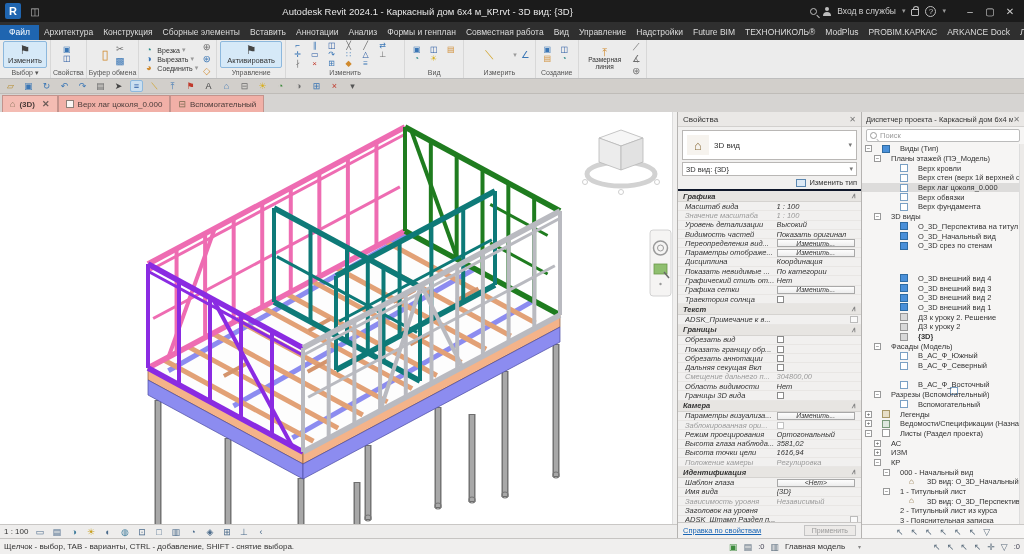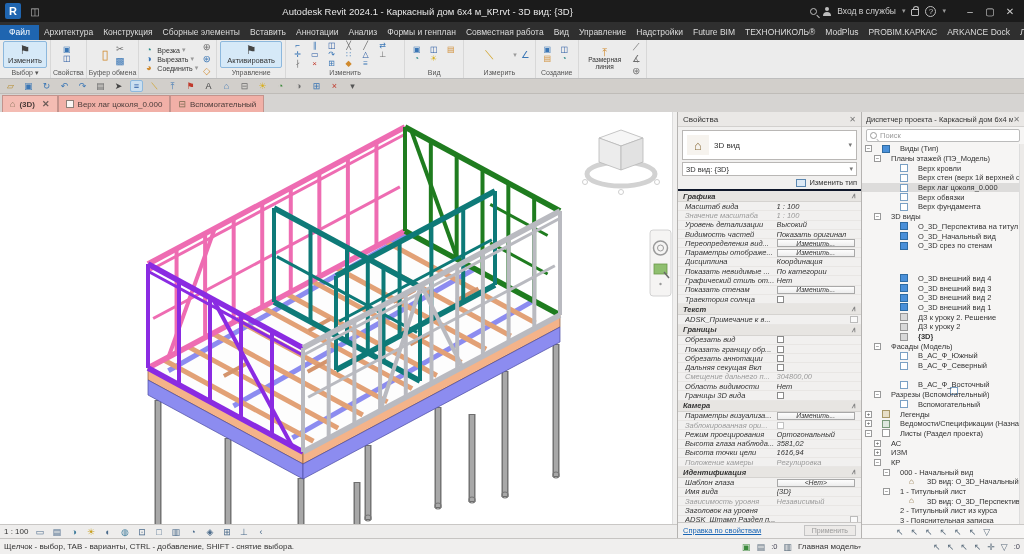--- a/index.html
+++ b/index.html
@@ -116,21 +116,21 @@
   .ti.isheet{background:#fff;border-color:#9a9a9a;}
   .ti.ihome{border:none;background:none;color:#8a6d3b;font-size:8px;line-height:8px;width:9px;}
   .bscroll{position:absolute;right:0;top:0;width:5px;height:100%;background:#eceae8;border-left:1px solid #ddd;}
   .bfoot{height:14px;border-top:1px solid #c9c7c5;display:flex;align-items:center;justify-content:center;gap:7px;color:#5a6c7c;font-size:9px;}
 
   
   .statusbar{height:16px;background:#f0efee;border-top:1px solid #c6c4c2;display:flex;align-items:center;padding:0 4px;font-size:8px;color:#333;flex:0 0 16px;}
   .sb-right{margin-left:auto;display:flex;align-items:center;gap:6px;color:#5a6c7c;}
   .sb-ic{font-size:9px;}
   .sb-count{font-size:7.5px;color:#445;}
-  .sb-mm{color:#333;font-size:8px;display:flex;align-items:center;gap:0;}
+  .sb-mm{color:#333;font-size:8px;display:flex;align-items:center;gap:13px;}
 </style>
 </head>
 <body>
 
 <div id="app">
 
   <div class="titlebar">
     <div class="appbtn">R</div>
     <div class="tb-ico">◫</div>
     <div class="tb-title">Autodesk Revit 2024.1 - Каркасный дом 6x4 м_КР.rvt - 3D вид: {3D}</div>
@@ -582,21 +582,21 @@
           </div>
           <div class="prow">
             <span class="lbl">Показать невидимые ...</span>
             <span class="val">По категории</span>
           </div>
           <div class="prow">
             <span class="lbl">Графический стиль от...</span>
             <span class="val">Нет</span>
           </div>
           <div class="prow">
-            <span class="lbl">Показать стенам</span>
+            <span class="lbl">Графика сетки</span>
             <span class="pbtn">Изменить...</span>
           </div>
           <div class="prow">
             <span class="lbl">Траектория солнца</span>
             <span class="pcheck"></span>
           </div>
           <div class="psec">
             <span>Текст</span>
             <span class="pin">∧</span>
           </div>

